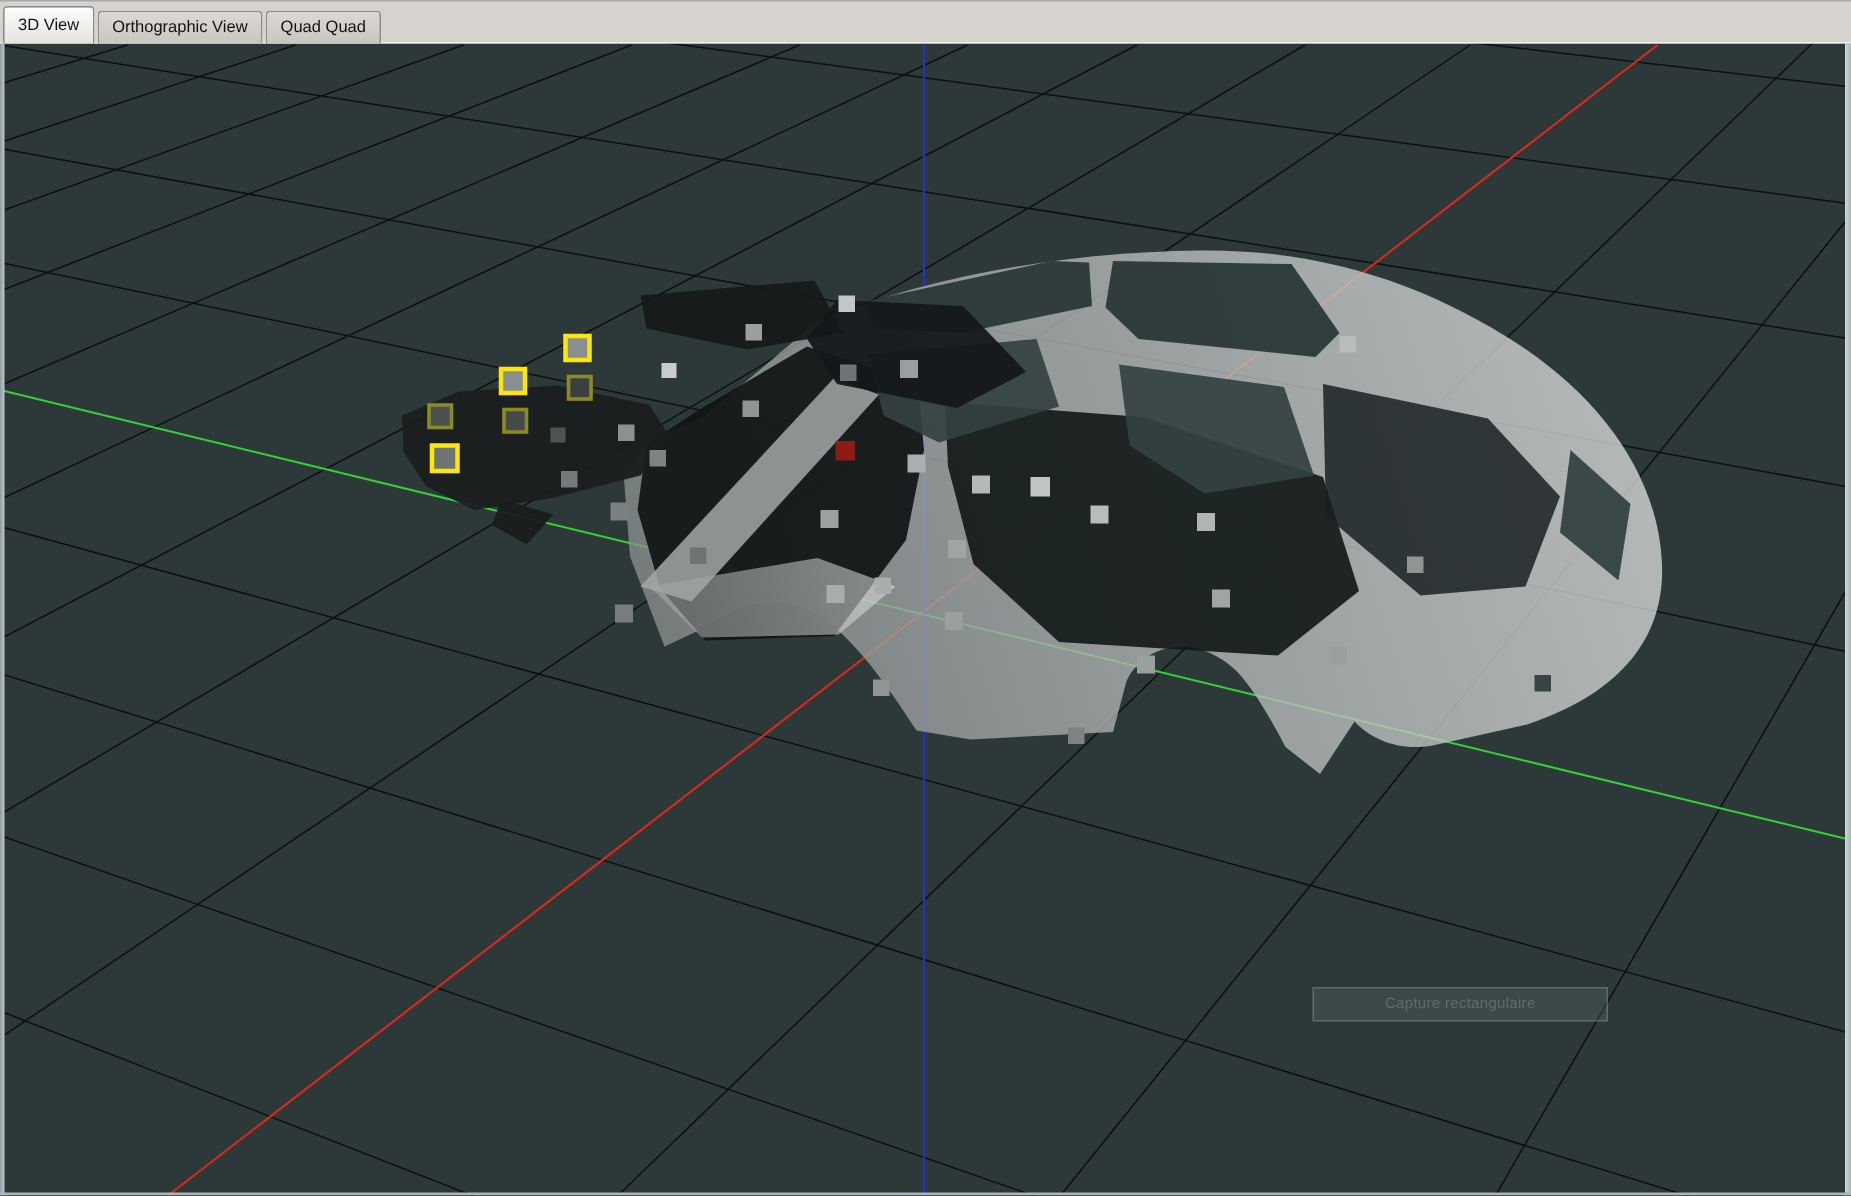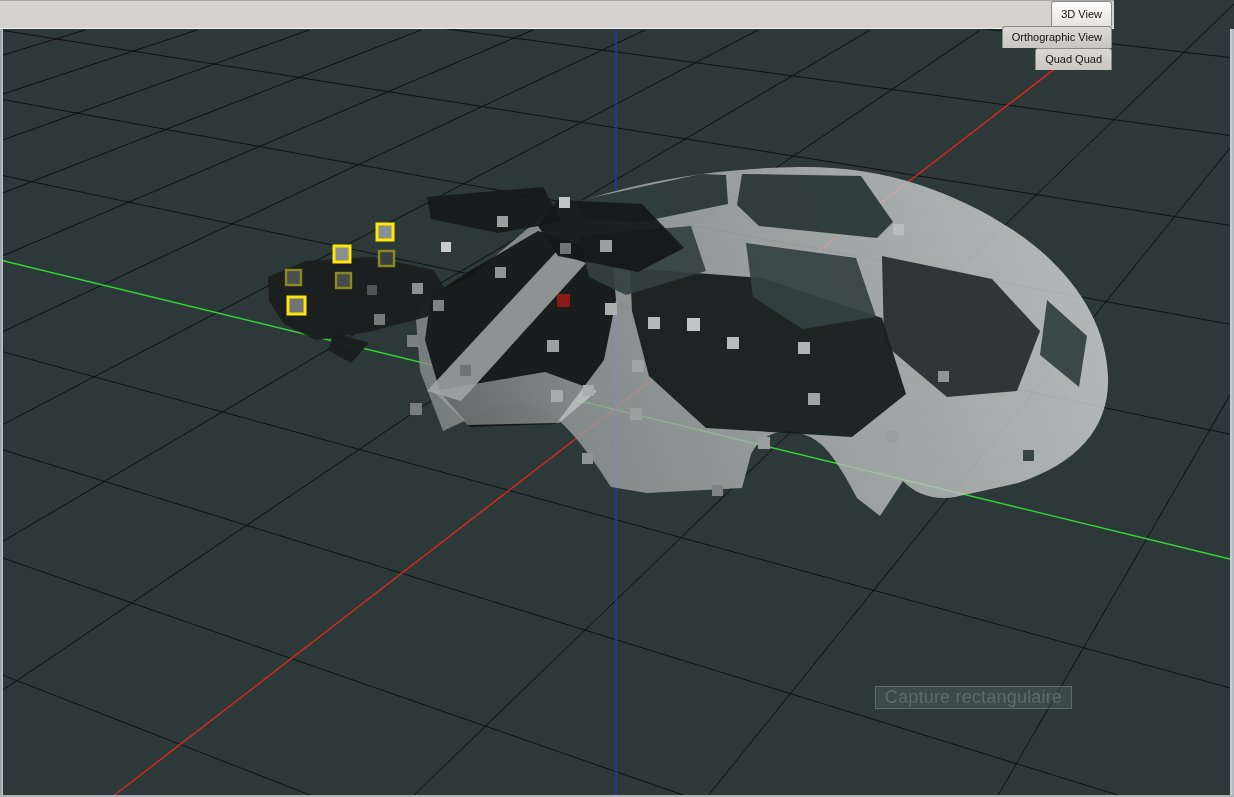--- a/index.html
+++ b/index.html
@@ -1,38 +1,38 @@
 <!DOCTYPE html>
 <html><head>
 <meta charset="utf-8">
 <style>
   html,body{margin:0;padding:0;background:#2d3838;width:1234px;height:797px;overflow:hidden;
             font-family:"Liberation Sans",sans-serif;position:relative;}
   
-  .tabbar{position:absolute;left:0;top:0;width:1114px;height:29px;background:#d6d3ce;
+  .tabbar{position:absolute;left:0;top:0;width:1234px;height:29px;background:#d6d3ce;
           border-top:1px solid #a8a8a8;box-sizing:border-box;z-index:10;
-          display:flex;align-items:flex-end;padding-left:2px;flex-direction:column;}
+          display:flex;align-items:flex-end;padding-left:2px;}
   .tab{height:21px;line-height:21px;padding:0 9px;font-size:11px;color:#111;
        background:linear-gradient(#dcd9d4,#c9c6c1);border:1px solid #8b8b8b;border-bottom:none;
        border-radius:3px 3px 0 0;margin-right:2px;margin-bottom:0;position:relative;cursor:default;}
   .tab.active{background:linear-gradient(#fdfdfd,#e6e3de);height:24px;line-height:24px;
        margin-bottom:0;z-index:2;}
   .tabbar .baseline{position:absolute;left:0;bottom:0;width:100%;height:1px;background:#f0eeea;}
   
   .edge{position:absolute;z-index:9;}
   .edge.left{left:0;top:29px;width:3px;height:768px;background:linear-gradient(90deg,#8f999f,#bfc9d0);}
   .edge.right{right:0;top:29px;width:4px;height:768px;background:linear-gradient(90deg,#cdd7de,#aab4ba);}
   .edge.bottom{left:0;bottom:0;width:1234px;height:2px;background:#aab4ba;}
   
   #scene{position:absolute;left:0;top:0;z-index:1;}
   
-  .capture-overlay{position:absolute;z-index:5;left:875px;top:686px;width:197px;height:23px;
+  .capture-overlay{position:absolute;z-index:5;left:875px;top:658px;width:197px;height:23px;
       background:rgba(95,112,112,0.30);border:1px solid rgba(130,148,148,0.45);
       box-sizing:border-box;display:flex;align-items:center;justify-content:center;
-      font-size:18px;color:#5e6c6c;letter-spacing:.2px;}
+      font-size:10px;color:#5e6c6c;letter-spacing:.2px;}
 </style>
 </head>
 <body>
 
 <svg id="scene" width="1234" height="797" viewBox="0 0 1234 797">
   <defs>
     <linearGradient id="bodyGrad" gradientUnits="userSpaceOnUse" x1="350" y1="430" x2="1100" y2="190">
       <stop offset="0" stop-color="#7d8383"></stop>
       <stop offset="0.5" stop-color="#afb4b4"></stop>
       <stop offset="1" stop-color="#d8dbdb"></stop>

